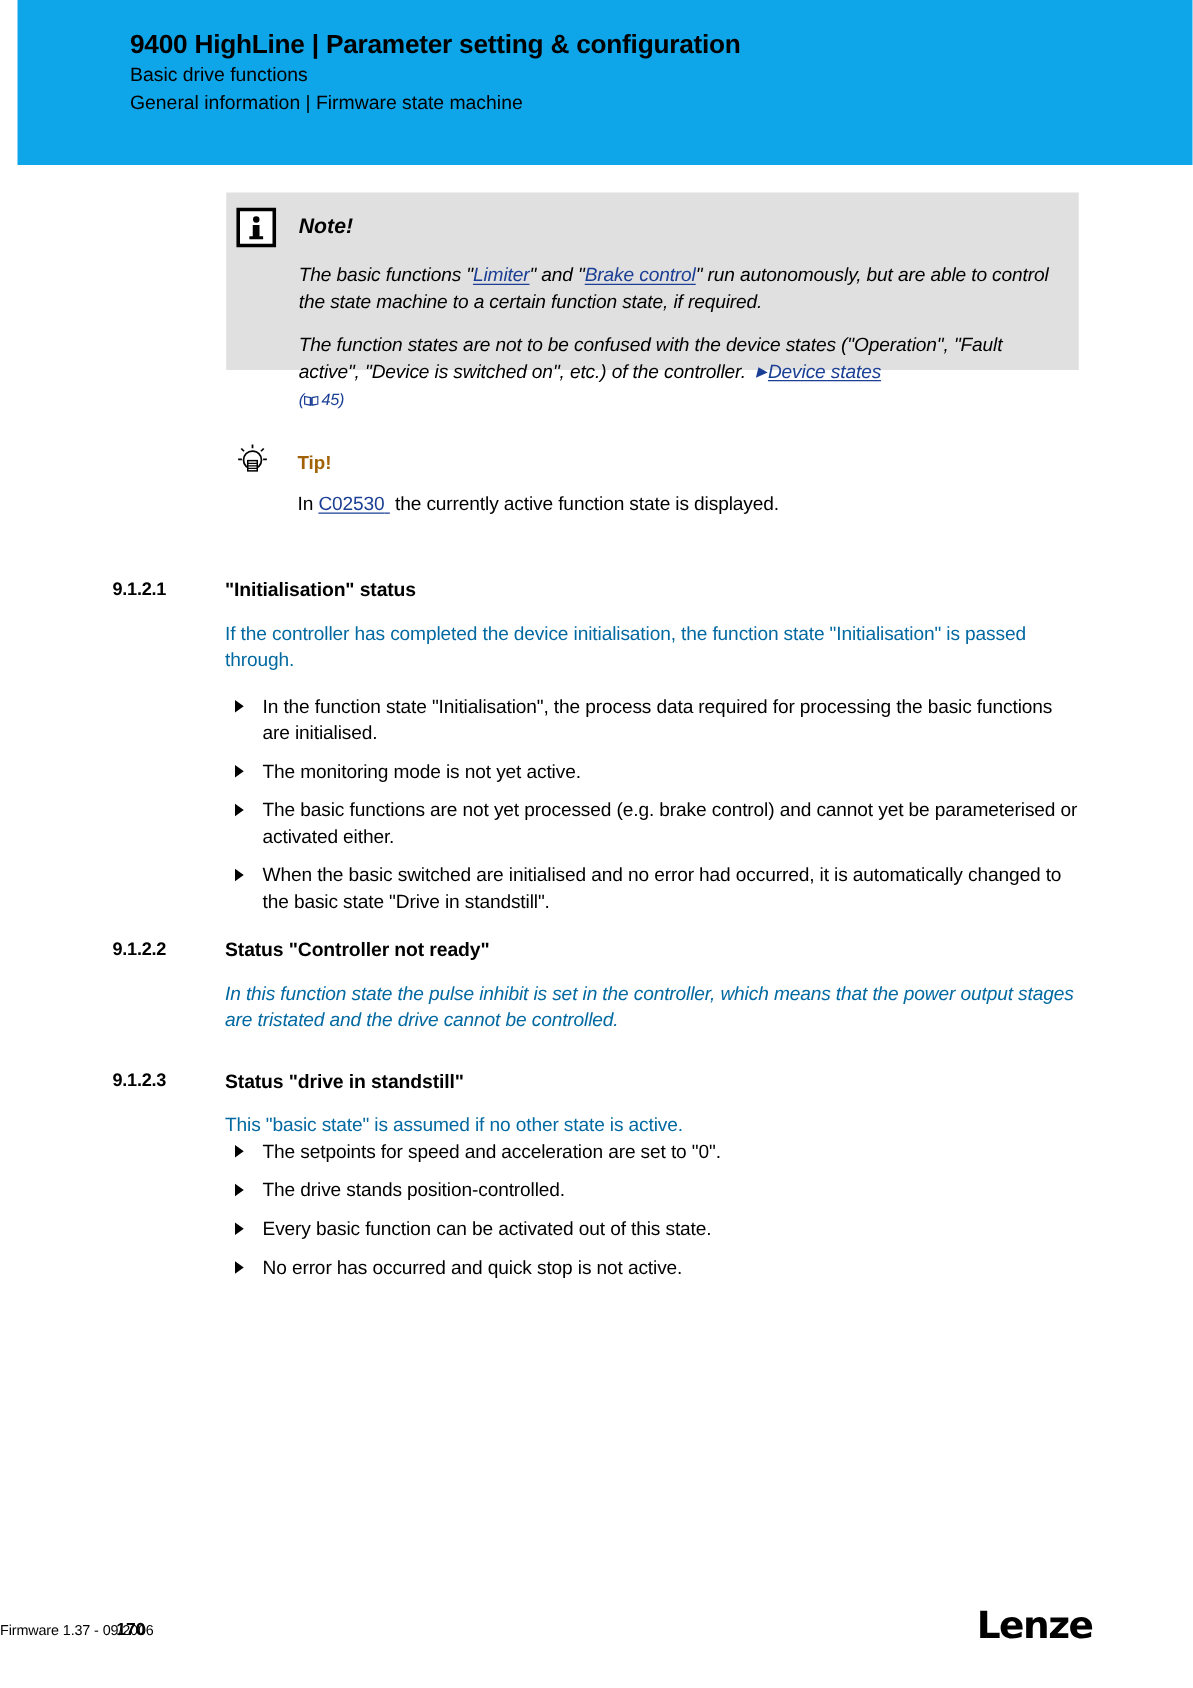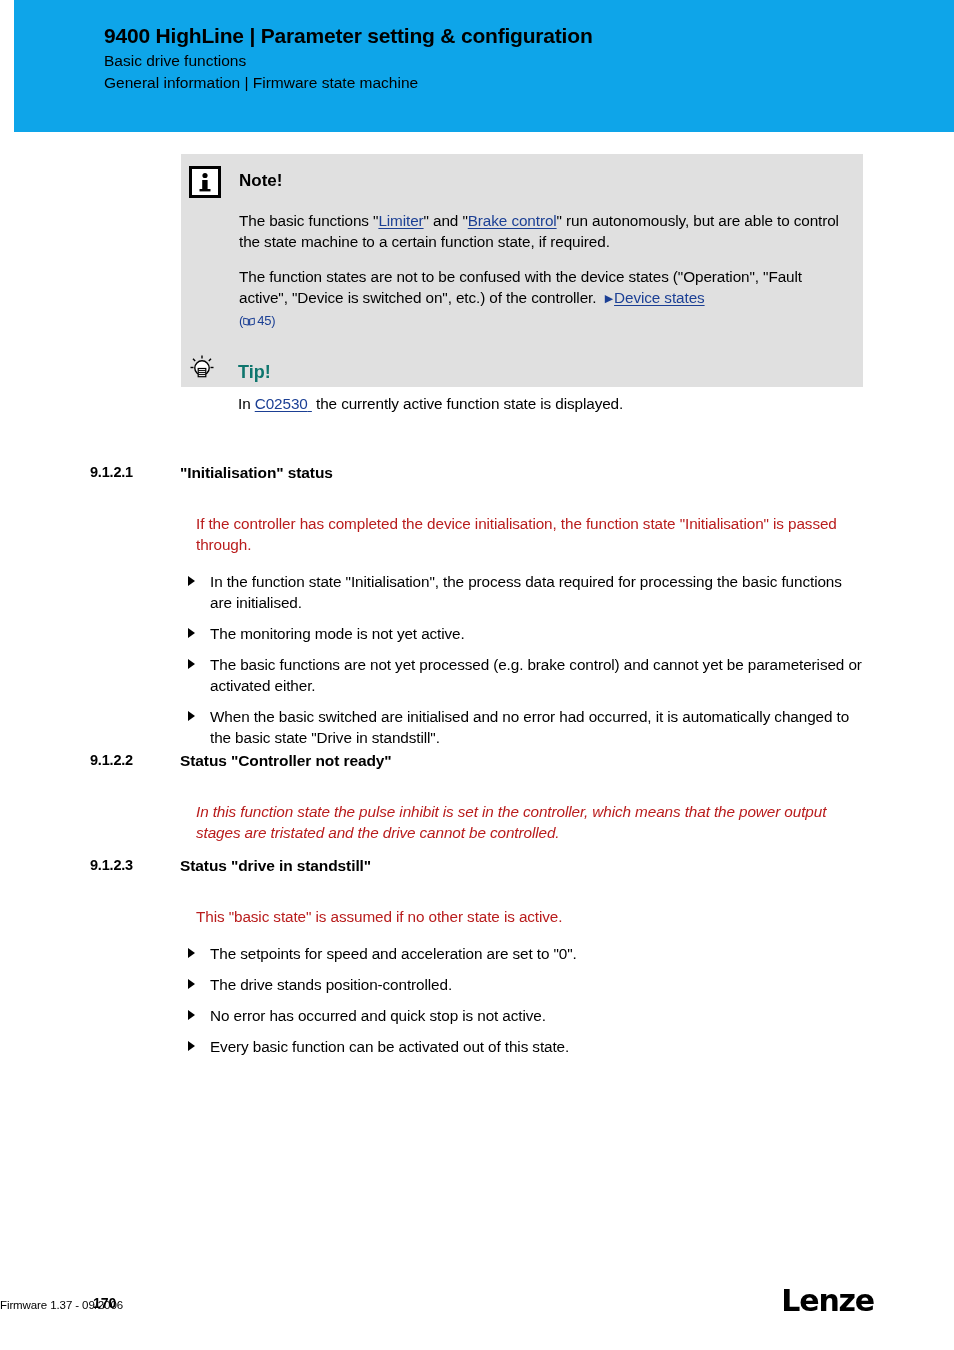--- a/index.html
+++ b/index.html
@@ -50,23 +50,24 @@
     color: #000;
     white-space: nowrap;
   }
 
   
   .note-box {
     position: absolute;
     left: 181px;
     top: 154px;
     width: 682px;
-    height: 233px;
+    height: 142px;
     background: #e0e0e0;
     box-sizing: border-box;
+    font-style: italic;
   }
   .note-icon {
     position: absolute;
     left: 8px;
     top: 12px;
     width: 32px;
     height: 32px;
   }
   .note-icon svg { display: block; }
 
@@ -132,23 +133,23 @@
     left: 4px;
     top: 2px;
     width: 34px;
     height: 32px;
   }
   .tip-icon svg { display: block; }
   .tip-title {
     position: absolute;
     left: 57px;
     top: 10px;
-    font-size: 18px;
-    font-weight: bold;
-    color: #0f766e;
+    font-size: 15px;
+    font-weight: bold;
+    color: #a16207;
   }
   .tip-text {
     position: absolute;
     left: 57px;
     top: 41px;
     font-size: 15.3px;
     line-height: 21px;
     color: #000;
     letter-spacing: -0.1px;
     white-space: nowrap;
@@ -179,22 +180,22 @@
     letter-spacing: -0.1px;
   }
   .sec-body {
     position: absolute;
     left: 180px;
     width: 685px;
   }
   .body-para {
     font-size: 15.3px;
     line-height: 21px;
-    color: #b91c1c;
-    margin: 16px;
+    color: #0369a1;
+    margin: 0;
     letter-spacing: -0.1px;
   }
 
   
   .bullets {
     list-style: none;
     margin: 0;
     padding: 0;
   }
   .bullets li {
@@ -328,21 +329,21 @@
 </div>
 
 <div class="section" style="top:857px;">
   <div class="sec-num">9.1.2.3</div>
   <div class="sec-head">Status "drive in standstill"</div>
   <div class="sec-body" style="top:33px;">
     <p class="body-para">This "basic state" is assumed if no other state is active.</p>
     <ul class="bullets" style="">
       <li><span class="marker"></span><span>The setpoints for speed and acceleration are set to "0".</span></li>
       <li><span class="marker"></span><span>The drive stands position-controlled.</span></li>
+      <li><span class="marker"></span><span>Every basic function can be activated out of this state.</span></li>
       <li><span class="marker"></span><span>No error has occurred and quick stop is not active.</span></li>
-      <li><span class="marker"></span><span>Every basic function can be activated out of this state.</span></li>
     </ul>
   </div>
 </div>
 
 <div class="footer-pageno">170</div>
 <div class="footer-firmware">Firmware 1.37 - 09/2006</div>
 <div class="footer-logo">Lenze</div>
 
 </body></html>

